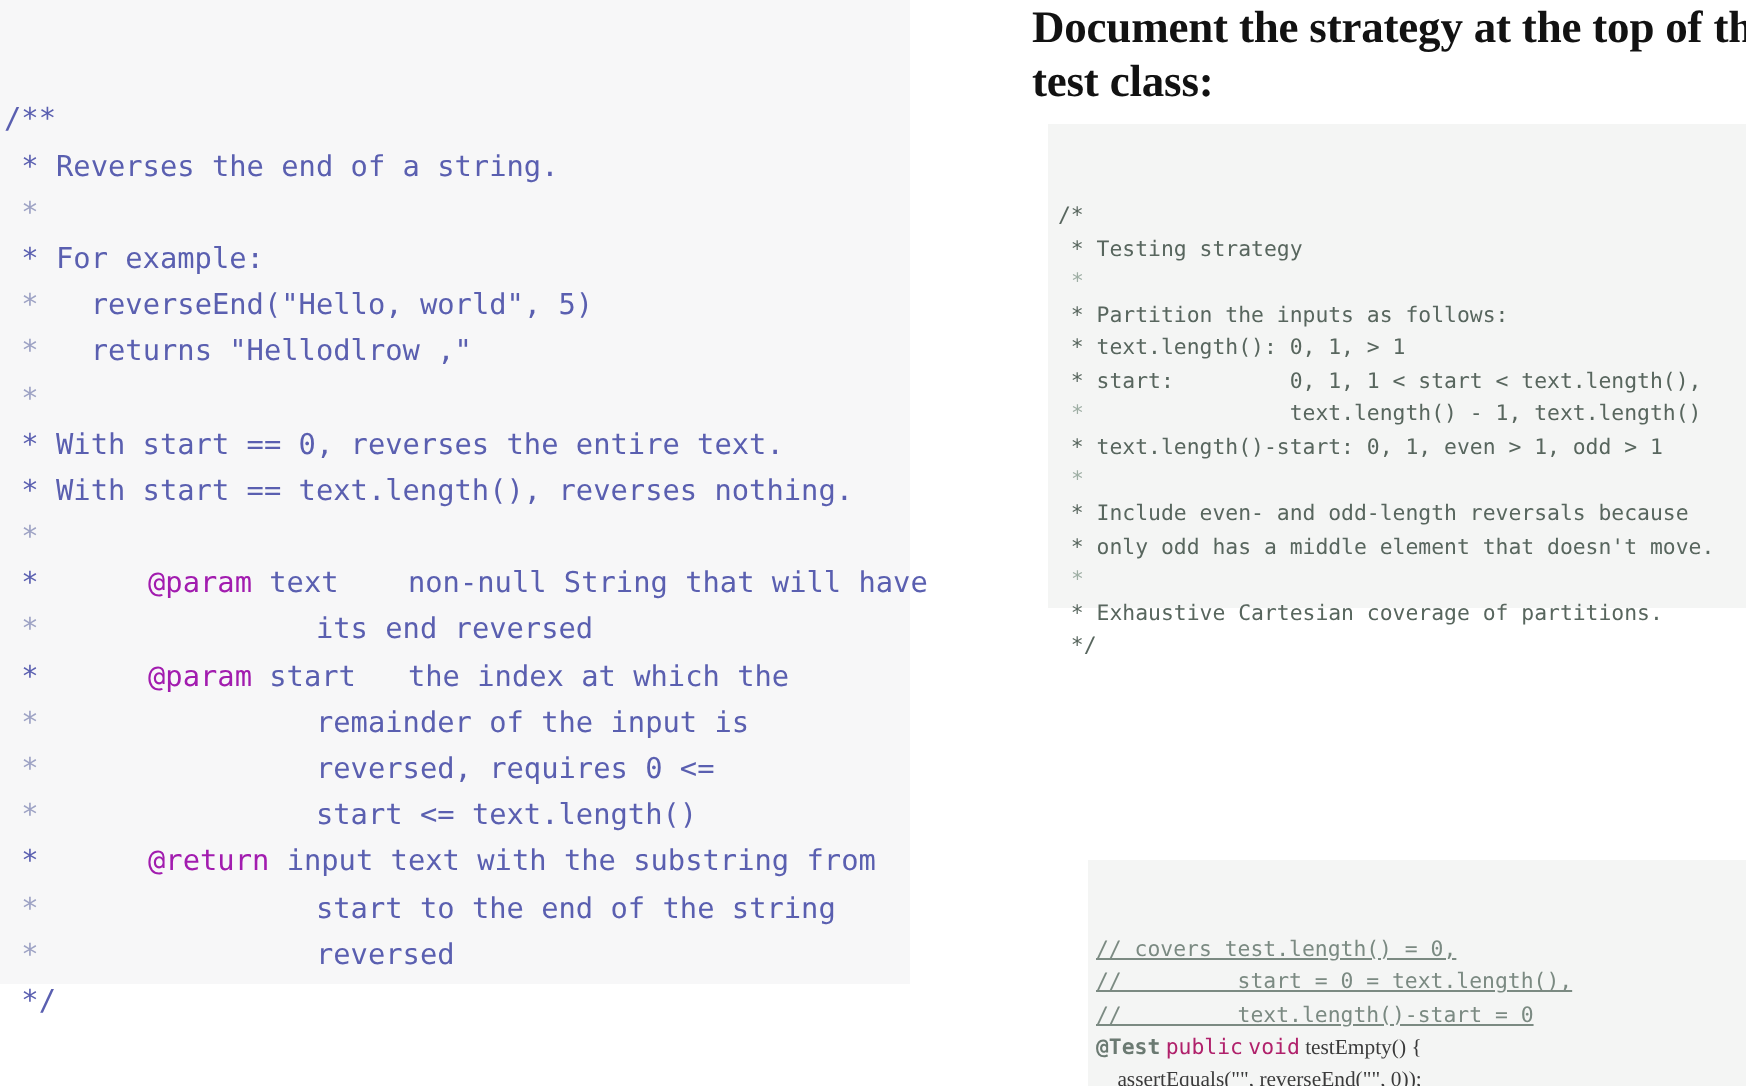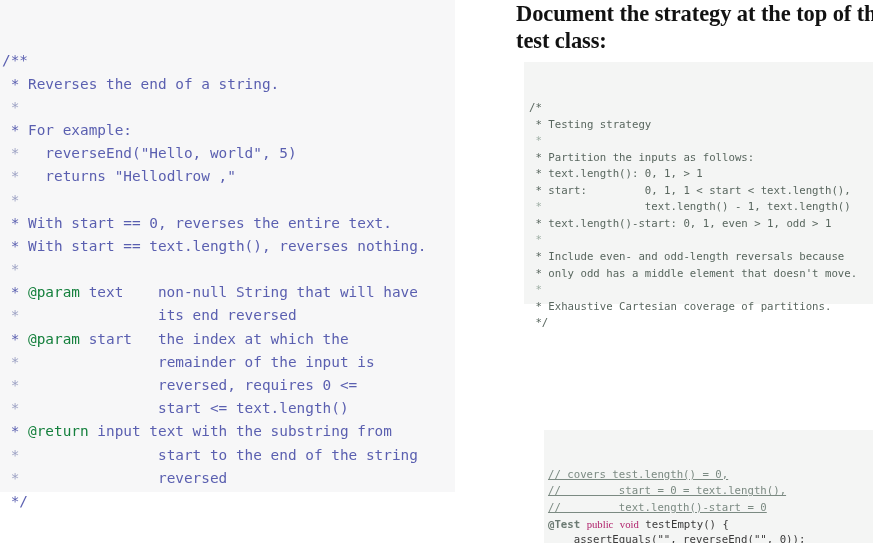--- a/index.html
+++ b/index.html
@@ -44,21 +44,21 @@
     width: 455px;
     height: 492px;
     padding: 3px 0 4px 2px;
     font-size: 14.4px;
     line-height: 23.2px;
     color: #4a4ea8;
   }
 
   #spec-code-panel .tok-cmt { color: #5a5fb0; }
   #spec-code-panel .tok-star { color: #9da2c4; }
-  #spec-code-panel .tok-tag { color: #15803d; }
+  #spec-code-panel .tok-tag { color: #a21caf; margin-left: 46px; }
 
   #spec-code-panel .line { display: block; height: 23.2px; }
 
   
   #right-column {
     position: absolute;
     left: 514px;
     top: 0;
     width: 375px;
     height: 476px;
@@ -112,22 +112,22 @@
     padding: 4px 0 2px 4px;
     font-size: 10.7px;
     line-height: 16.4px;
     color: #4f5a54;
     background: #f4f5f4;
     box-sizing: border-box;
   }
   #test-code-panel .line { display: block; height: 16.4px; }
   #test-code-panel .tok-cmt { color: #7b8a82; text-decoration: underline; }
   #test-code-panel .tok-anno { color: #6b7a72; font-weight: bold; }
-  #test-code-panel .tok-kw { color: #b0216b; font-family: Liberation Serif, serif; }
-  #test-code-panel .tok-plain { color: #3a3a3a; }
+  #test-code-panel .tok-kw { color: #b0216b; }
+  #test-code-panel .tok-plain { color: #3a3a3a; font-family: Liberation Serif, serif; }
 </style>
 </head>
 <body>
 
 <div id="page">
 
   <div id="left-column">
     <div id="spec-code-panel" class="code-panel">
       <div id="spec-lines"><span class="line"><span class="tok-cmt">/**</span></span><span class="line"><span class="tok-cmt"> * Reverses the end of a string.</span></span><span class="line"><span class="tok-cmt"> </span><span class="tok-star">*</span></span><span class="line"><span class="tok-cmt"> * For example:</span></span><span class="line"><span class="tok-cmt"> </span><span class="tok-star">*</span><span class="tok-cmt">   reverseEnd("Hello, world", 5)</span></span><span class="line"><span class="tok-cmt"> </span><span class="tok-star">*</span><span class="tok-cmt">   returns "Hellodlrow ,"</span></span><span class="line"><span class="tok-cmt"> </span><span class="tok-star">*</span></span><span class="line"><span class="tok-cmt"> * With start == 0, reverses the entire text.</span></span><span class="line"><span class="tok-cmt"> * With start == text.length(), reverses nothing.</span></span><span class="line"><span class="tok-cmt"> </span><span class="tok-star">*</span></span><span class="line"><span class="tok-cmt"> * </span><span class="tok-tag">@param</span><span class="tok-cmt"> text    non-null String that will have</span></span><span class="line"><span class="tok-cmt"> </span><span class="tok-star">*</span><span class="tok-cmt">                its end reversed</span></span><span class="line"><span class="tok-cmt"> * </span><span class="tok-tag">@param</span><span class="tok-cmt"> start   the index at which the</span></span><span class="line"><span class="tok-cmt"> </span><span class="tok-star">*</span><span class="tok-cmt">                remainder of the input is</span></span><span class="line"><span class="tok-cmt"> </span><span class="tok-star">*</span><span class="tok-cmt">                reversed, requires 0 &lt;=</span></span><span class="line"><span class="tok-cmt"> </span><span class="tok-star">*</span><span class="tok-cmt">                start &lt;= text.length()</span></span><span class="line"><span class="tok-cmt"> * </span><span class="tok-tag">@return</span><span class="tok-cmt"> input text with the substring from</span></span><span class="line"><span class="tok-cmt"> </span><span class="tok-star">*</span><span class="tok-cmt">                start to the end of the string</span></span><span class="line"><span class="tok-cmt"> </span><span class="tok-star">*</span><span class="tok-cmt">                reversed</span></span><span class="line"><span class="tok-cmt"> */</span></span></div>
       

